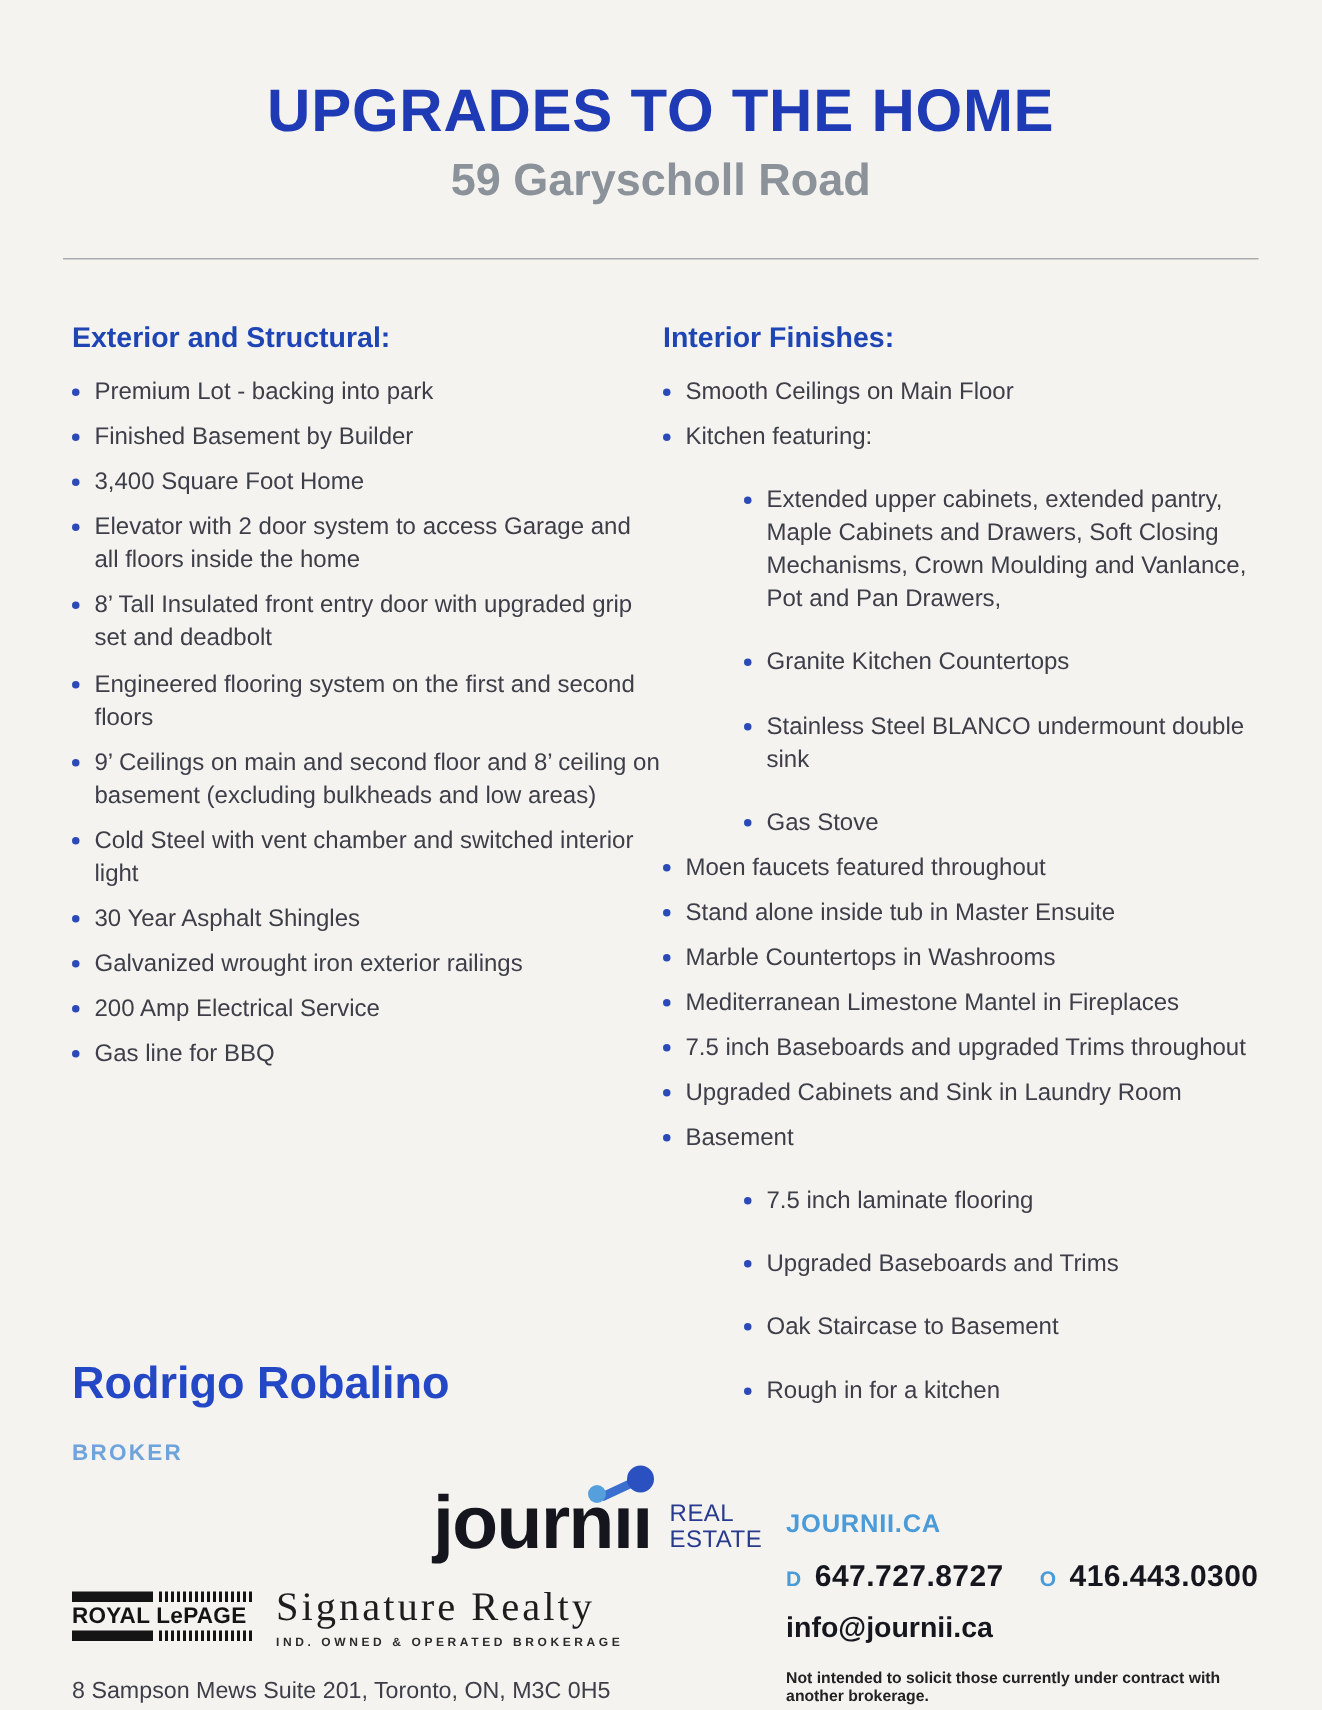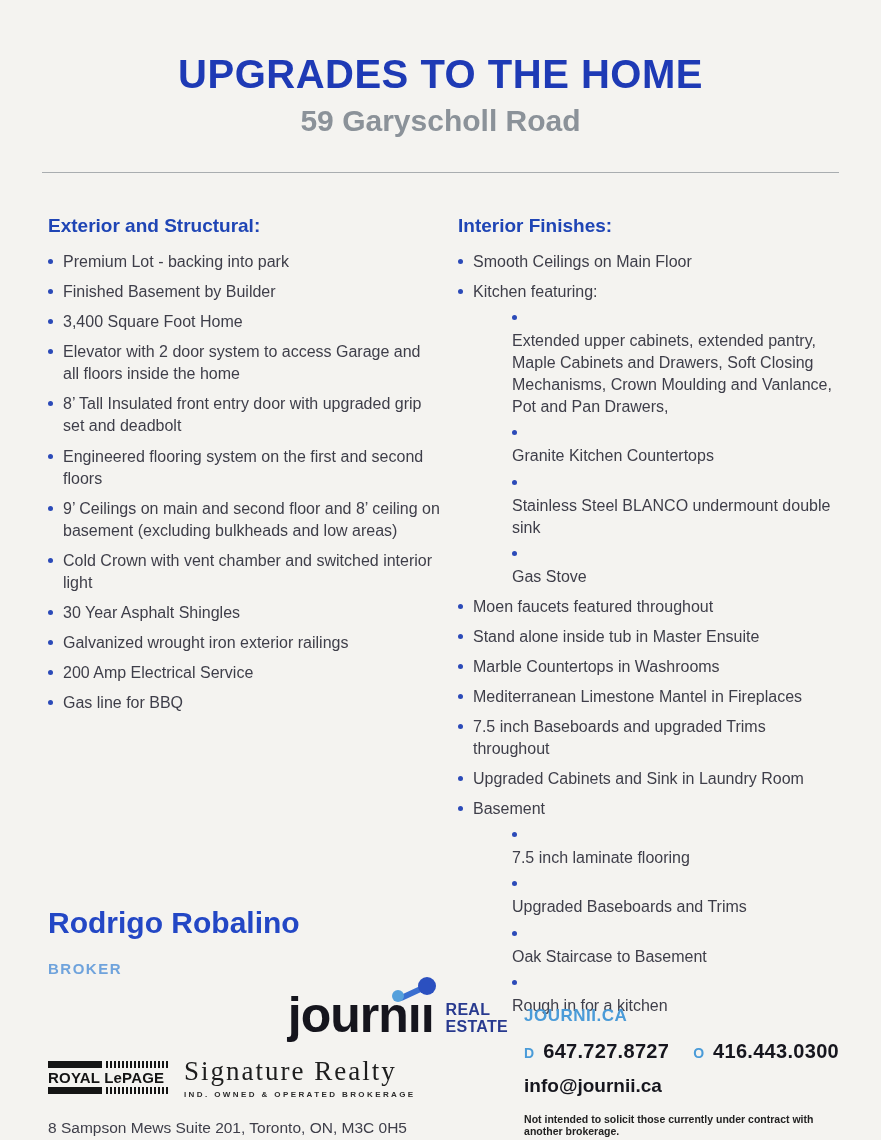--- a/index.html
+++ b/index.html
@@ -8,41 +8,41 @@
     position:relative; width:881px; height:1140px; margin:0 auto;
     background:#f4f3f0; overflow:hidden; color:#3e3e49;
   }
   
   .hdr { padding-top:52px; text-align:center; }
   .title { color:#1e3ab5; font-size:40px; font-weight:800; letter-spacing:.5px; line-height:1.1; }
   .subtitle { color:#8b9299; font-size:30px; font-weight:700; margin-top:8px; }
   .divider { margin:34px 42px 0 42px; border:none; border-top:1.5px solid #a9adb0; }
 
   
-  .main { display:grid; grid-template-columns:392px 1fr; column-gap:18px; padding:42px 42px 0 48px; }
+  .main { display:grid; grid-template-columns:392px 1fr; column-gap:2px; padding:42px 42px 0 48px; }
   .col-heading { color:#1f45b5; font-size:19px; font-weight:800; margin-bottom:14px; }
   .item { margin-bottom:8px; }
   .row { display:flex; gap:10px; font-size:16px; line-height:1.38; color:#3e3e49; }
-  .row.sub { margin-left:54px; margin-top:4px;flex-direction:column; }
+  .row.sub { margin-left:54px; margin-top:20px; }
   .bullet { flex:none; width:5px; height:5px; border-radius:50%; background:#2b4ab8; margin-top:8px; }
 
   
   .footer { position:absolute; left:0; right:0; top:906px; padding:0 42px 0 48px; display:flex; }
   .f-left { width:480px; }
   .agent-name { color:#2347c5; font-size:30px; font-weight:800; }
   .agent-title { color:#6fa3dc; font-size:15px; font-weight:800; letter-spacing:1.5px; margin-top:20px; }
 
   .journii { display:flex; align-items:flex-end; margin-top:16px;justify-content:flex-end; }
   .jword-wrap { position:relative; display:inline-block; }
   .jword { font-size:50px; font-weight:800; letter-spacing:-1px; color:#15151d; line-height:.9; }
   .jdots { position:absolute; right:-4px; top:-16px; width:48px; height:30px; }
   .jdots .bar { position:absolute; left:8px; top:13px; width:28px; height:6px; background:#3a6fd0; transform:rotate(-25deg); border-radius:3px; }
   .jdots .d1 { position:absolute; left:2px; top:13px; width:12px; height:12px; border-radius:50%; background:#55a0dc; }
   .jdots .d2 { position:absolute; right:2px; top:0; width:18px; height:18px; border-radius:50%; background:#2b50c0; }
-  .jtag { margin-left:12px; margin-bottom:3px; color:#283a8f; font-size:16px; font-weight:700; line-height:1.02; letter-spacing:.3px; }
+  .jtag { margin-left:12px; margin-bottom:3px; color:#283a8f; font-size:16px; font-weight:400; line-height:1.02; letter-spacing:.3px; }
 
   .brokerage { display:flex; align-items:center; gap:14px; margin-top:18px; }
   .rl { width:122px; }
   .rl .bars { display:flex; gap:4px; }
   .rl .solid { width:54px; height:7px; background:#141414; }
   .rl .stripes { flex:1; height:7px; background:repeating-linear-gradient(90deg,#141414 0 2px,transparent 2px 4px); }
   .rl .rl-text { font-size:15px; font-weight:800; color:#141414; letter-spacing:.2px; padding:1px 0; white-space:nowrap; }
   .sig .sig-name { font-family:"Liberation Serif", serif; font-size:27px; color:#1d1d1d; letter-spacing:2px; }
   .sig .sig-sub { font-size:8px; font-weight:700; color:#2b2b2b; letter-spacing:2.4px; margin-top:3px; }
   .address { margin-top:20px; font-size:15.5px; color:#3e3e49; }
@@ -109,21 +109,21 @@
           </div>
           <div class="item">
             <div class="row">
               <span class="bullet"></span>
               <span>9’ Ceilings on main and second floor and 8’ ceiling on basement (excluding bulkheads and low areas)</span>
             </div>
           </div>
           <div class="item">
             <div class="row">
               <span class="bullet"></span>
-              <span>Cold Crown with vent chamber and switched interior light</span>
+              <span>Cold Steel with vent chamber and switched interior light</span>
             </div>
           </div>
           <div class="item">
             <div class="row">
               <span class="bullet"></span>
               <span>30 Year Asphalt Shingles</span>
             </div>
           </div>
           <div class="item">
             <div class="row">

